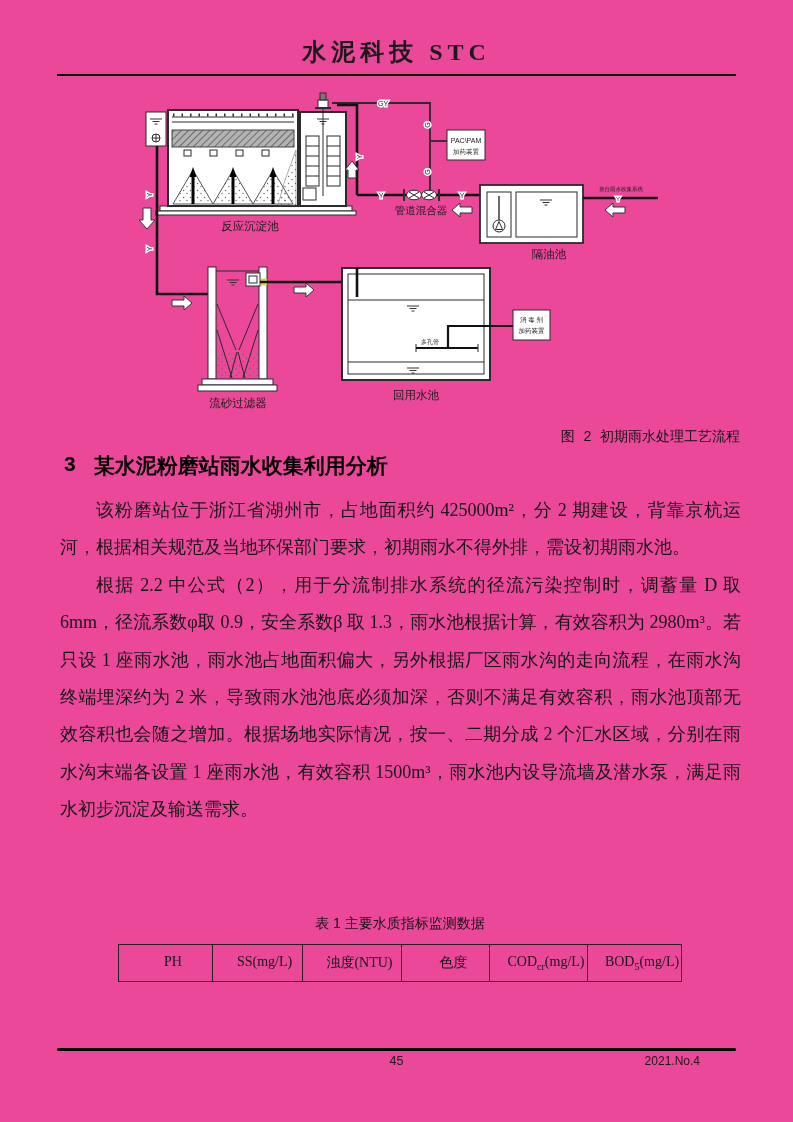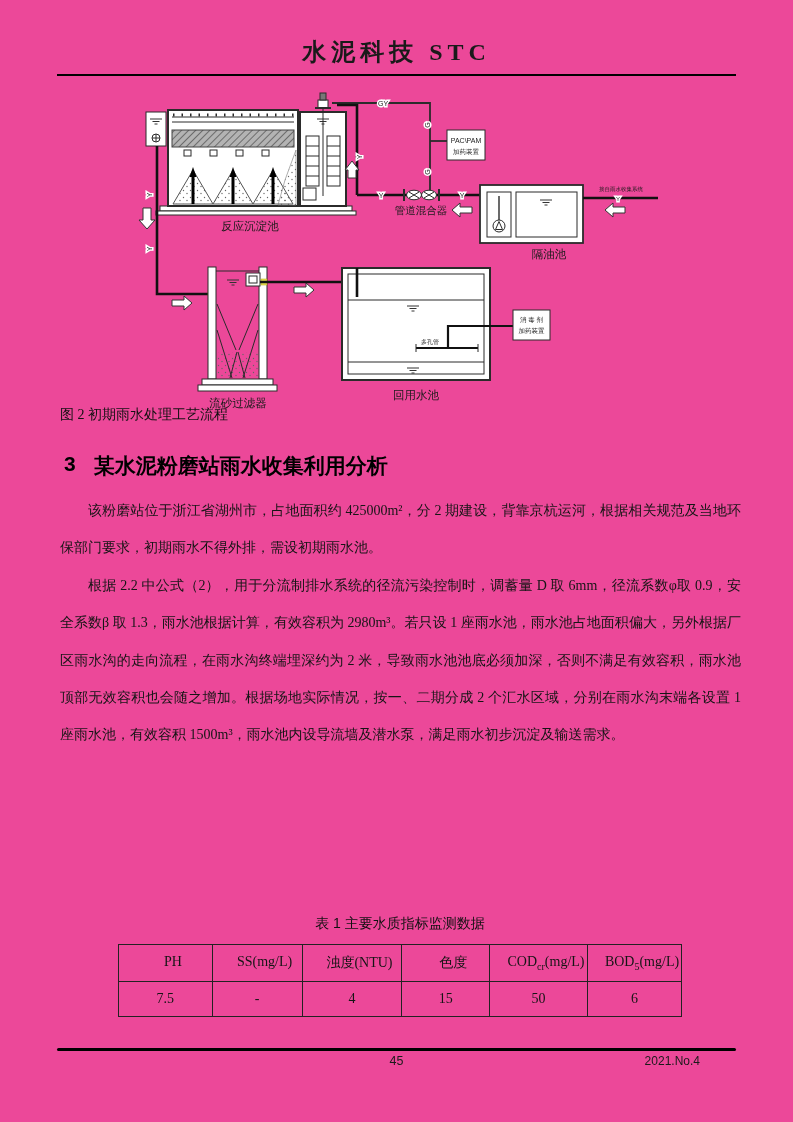--- a/index.html
+++ b/index.html
@@ -10,30 +10,30 @@
   }
   .journal-title {
     position:absolute; top:36px; left:0; right:0; text-align:center;
     font-size:24px; letter-spacing:5px; font-weight:600;
     font-family:"Liberation Serif","DejaVu Serif",serif;
   }
   .header-rule { position:absolute; top:74px; left:57px; width:679px; height:2px; background:#000; }
 
   .figure-wrap { position:absolute; top:86px; left:130px; width:550px; height:344px; }
   .fig-caption {
-    position:absolute; top:406px; left:60px; width:680px; text-align:left;
-    font-size:14px; font-family:Liberation Serif, serif; color:#111;
+    position:absolute; top:428px; left:60px; width:680px; text-align:right;
+    font-size:14px; font-family:Liberation Mono, monospace; color:#111;
   }
   .section-heading {
     position:absolute; top:452px; left:64px; font-size:21px; font-weight:bold;
     font-family:"Liberation Sans","DejaVu Sans",sans-serif; display:flex; gap:18px; color:#000;
   }
   .body-text { position:absolute; top:492px; left:60px; width:681px; }
   .body-text p {
-    margin:0; font-size:14px; line-height:37.4px; text-align:justify;
+    margin:0; font-size:18px; line-height:37.4px; text-align:justify;
     text-indent:2em; color:#151515;
   }
   .table-caption {
     position:absolute; top:915px; left:60px; width:680px; text-align:center;
     font-size:14px; font-family:"Liberation Sans","DejaVu Sans",sans-serif; color:#111;
   }
   table.data { position:absolute; top:944px; left:118px; width:564px; border-collapse:collapse; }
   table.data th, table.data td {
     border:1.6px solid #222; text-align:center; font-weight:normal;
     font-size:14px; font-family:"Liberation Serif","DejaVu Serif",serif; color:#151515;
@@ -266,28 +266,20 @@
     </colgroup>
     <tbody>
         <tr>
       <th><span>PH</span><sub></sub><span></span></th>
       <th><span>SS(mg/L)</span><sub></sub><span></span></th>
       <th><span>浊度(NTU)</span><sub></sub><span></span></th>
       <th><span>色度</span><sub></sub><span></span></th>
       <th><span>COD</span><sub>cr</sub><span>(mg/L)</span></th>
       <th><span>BOD</span><sub>5</sub><span>(mg/L)</span></th>
     </tr>
-    <tr>
-      <td>7.5</td>
-      <td>-</td>
-      <td>4</td>
-      <td>15</td>
-      <td>50</td>
-      <td>6</td>
-    </tr>
   </tbody>
     </table>
 
   <div class="footer-rule"></div>
   <div class="page-number">45</div>
   <div class="issue-number">2021.No.4</div>
 
 </div>
 
 </body></html>

